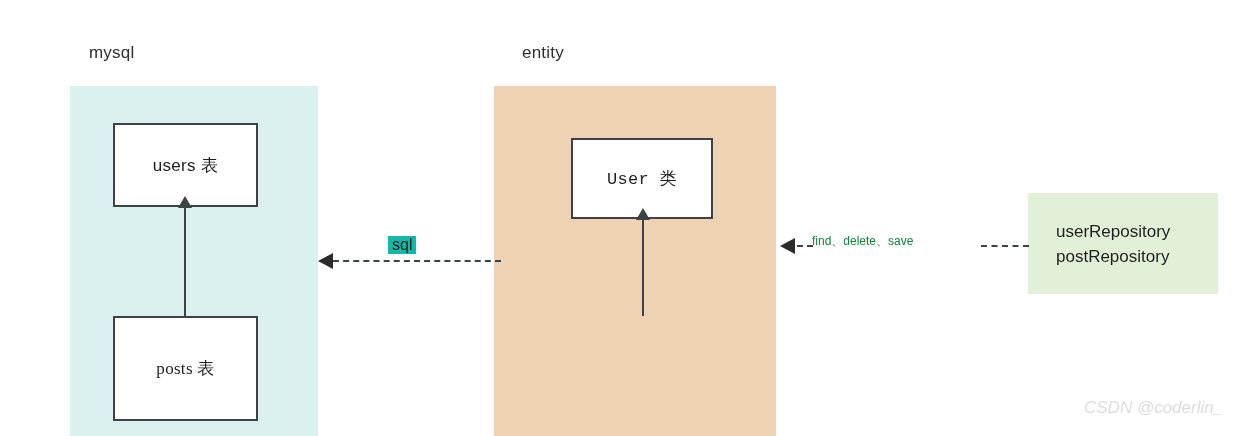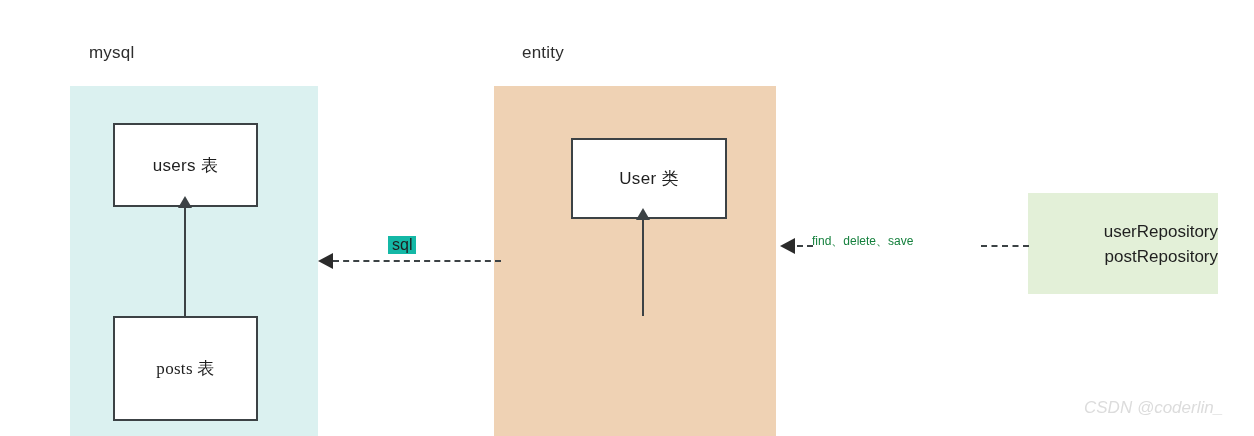--- a/index.html
+++ b/index.html
@@ -56,34 +56,34 @@
     display: flex;
     align-items: center;
     justify-content: center;
     font-size: 17px;
     color: #1f1f1f;
     letter-spacing: 0.3px;
     white-space: nowrap;
   }
   #node-users { left: 95px;  top: 123px; width: 145px; height: 84px; }
   #node-posts { left: 95px;  top: 316px; width: 145px; height: 105px; font-family: Liberation Serif, serif; }
-  #node-user  { left: 553px; top: 138px; width: 156px; height: 81px; }
+  #node-user  { left: 553px; top: 138px; width: 142px; height: 81px; font-family: Liberation Mono, monospace; }
   #node-post  { left: 553px; top: 316px; width: 142px; height: 81px; }
 
   
   #node-repository {
     position: absolute;
     left: 1010px;
     top: 193px;
     width: 190px;
     height: 101px;
     background: #e3f0d8;
     display: flex;
     flex-direction: column;
-    align-items: flex-end;
+    align-items: flex-start;
     justify-content: center;
     padding-left: 28px;
     box-sizing: border-box;
     font-size: 17px;
     color: #1f1f1f;
     line-height: 25px;
     white-space: nowrap;
   }
 
   

